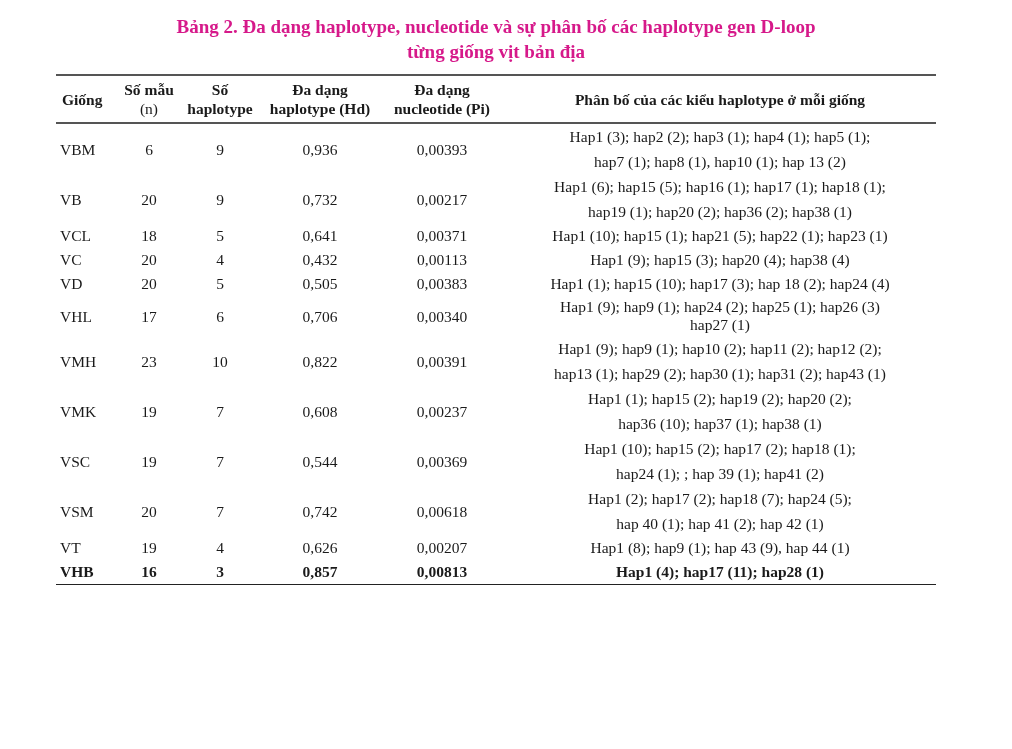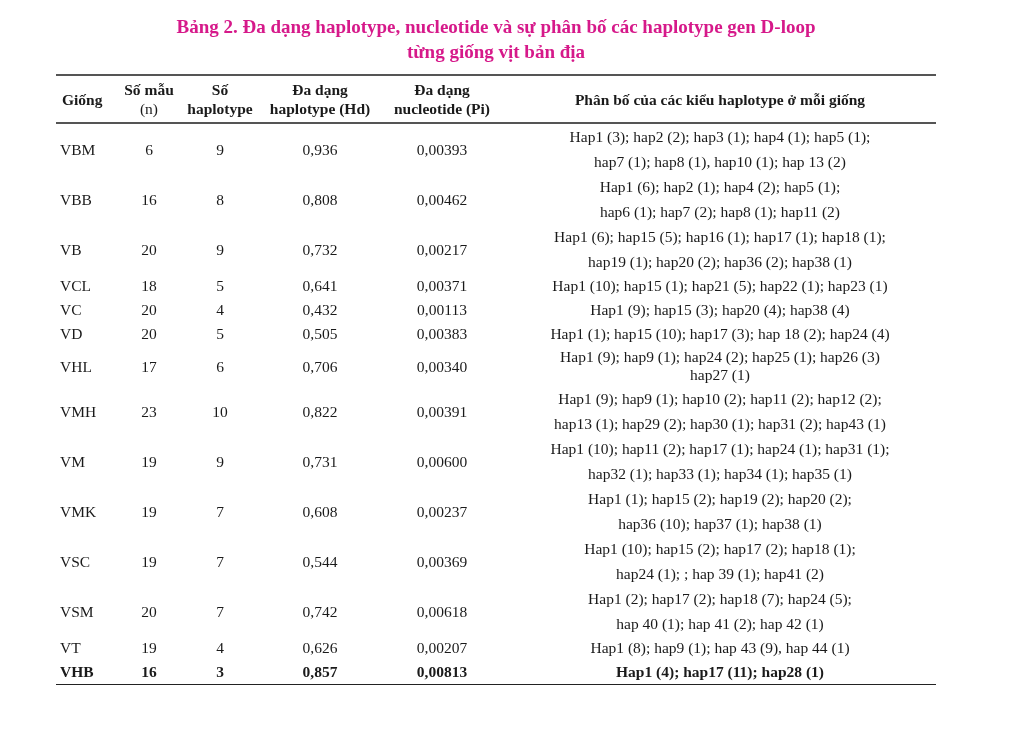--- a/index.html
+++ b/index.html
@@ -97,28 +97,20 @@
     <tbody>
       <tr class="r2">
         <td class="c-breed">VBM</td>
         <td>6</td>
         <td>9</td>
         <td>0,936</td>
         <td>0,00393</td>
         <td class="c-dist"><span>Hap1 (3); hap2 (2); hap3 (1); hap4 (1); hap5 (1);</span><br><span>hap7 (1); hap8 (1),  hap10 (1); hap 13 (2)</span></td>
       </tr>
       <tr class="r2">
-        <td class="c-breed">VBB</td>
-        <td>16</td>
-        <td>8</td>
-        <td>0,808</td>
-        <td>0,00462</td>
-        <td class="c-dist"><span>Hap1 (6); hap2 (1); hap4 (2); hap5 (1);</span><br><span>hap6 (1); hap7 (2); hap8 (1); hap11 (2)</span></td>
-      </tr>
-      <tr class="r2">
         <td class="c-breed">VB</td>
         <td>20</td>
         <td>9</td>
         <td>0,732</td>
         <td>0,00217</td>
         <td class="c-dist"><span>Hap1 (6); hap15 (5); hap16 (1); hap17 (1); hap18 (1);</span><br><span>hap19 (1); hap20 (2); hap36 (2); hap38 (1)</span></td>
       </tr>
       <tr class="r1">
         <td class="c-breed">VCL</td>
         <td>18</td>
@@ -153,28 +145,20 @@
       </tr>
       <tr class="r2">
         <td class="c-breed">VMH</td>
         <td>23</td>
         <td>10</td>
         <td>0,822</td>
         <td>0,00391</td>
         <td class="c-dist"><span>Hap1 (9); hap9 (1); hap10 (2); hap11 (2); hap12 (2);</span><br><span>hap13 (1); hap29 (2); hap30 (1); hap31 (2); hap43 (1)</span></td>
       </tr>
       <tr class="r2">
-        <td class="c-breed">VM</td>
-        <td>19</td>
-        <td>9</td>
-        <td>0,731</td>
-        <td>0,00600</td>
-        <td class="c-dist"><span>Hap1 (10); hap11 (2); hap17 (1); hap24 (1); hap31 (1);</span><br><span>hap32 (1); hap33 (1); hap34 (1); hap35 (1)</span></td>
-      </tr>
-      <tr class="r2">
         <td class="c-breed">VMK</td>
         <td>19</td>
         <td>7</td>
         <td>0,608</td>
         <td>0,00237</td>
         <td class="c-dist"><span>Hap1 (1); hap15 (2); hap19 (2); hap20 (2);</span><br><span>hap36 (10); hap37 (1); hap38 (1)</span></td>
       </tr>
       <tr class="r2">
         <td class="c-breed">VSC</td>
         <td>19</td>

